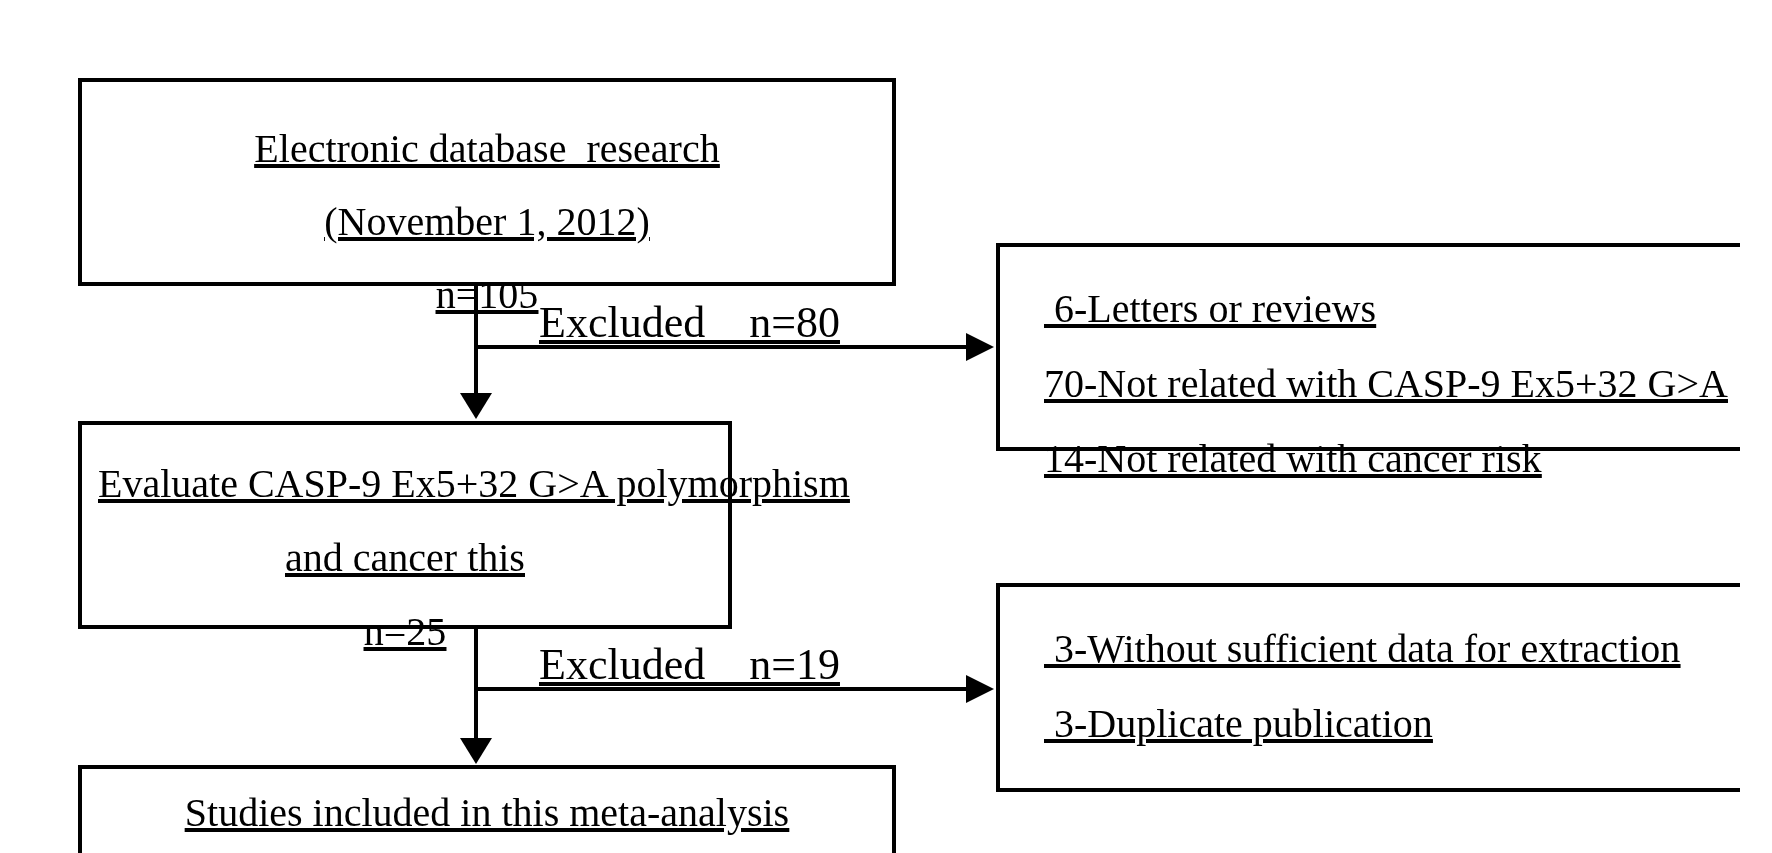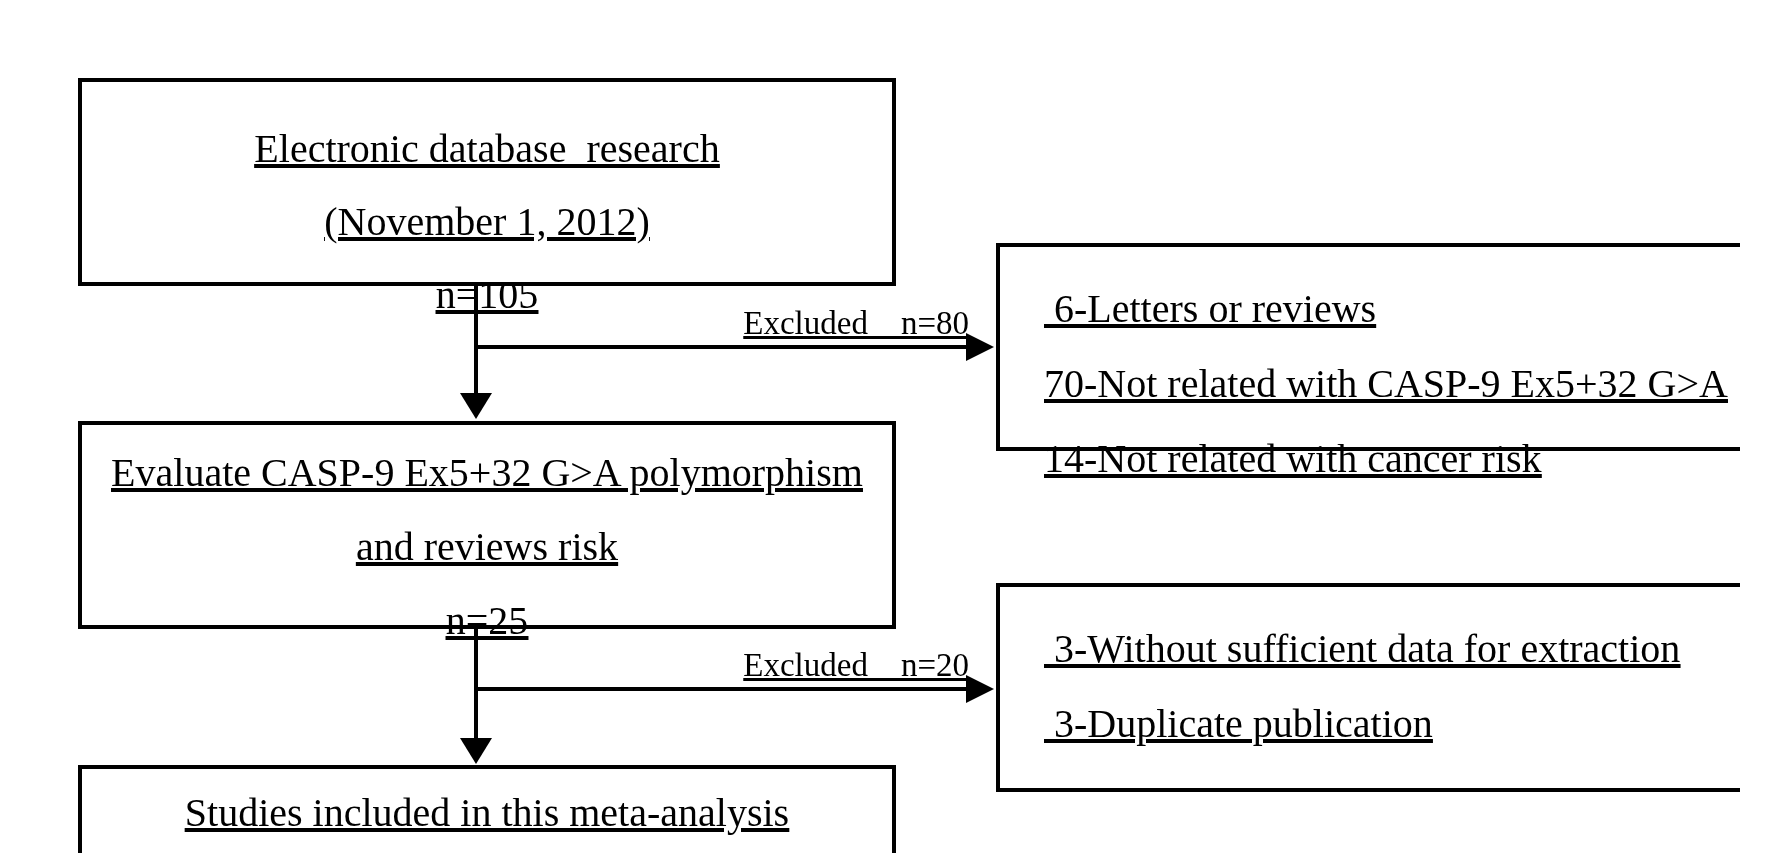--- a/index.html
+++ b/index.html
@@ -19,21 +19,21 @@
     background: #ffffff;
   }
   .fbox .line {
     display: block;
     white-space: pre;
     font-size: 40px;
   }
   .center-box .line { text-align: center; }
   .box-search    { left: 14px;  top: 14px;  width: 818px; height: 208px; padding-top: 22px; }
   .box-search .line   { line-height: 57px; }
-  .box-evaluate  { left: 14px;  top: 357px; width: 818px; height: 208px; padding-top: 3px; }
+  .box-evaluate  { left: 14px;  top: 357px; width: 654px; height: 208px; padding-top: 14px; }
   .box-evaluate .line { line-height: 58px; }
   .box-included  { left: 14px;  top: 701px; width: 818px; height: 135px; }
   .box-included .line { line-height: 56px; }
   .box-excl1     { left: 932px; top: 179px; width: 815px; height: 208px; padding: 16px 10px 0 28px; }
   .box-excl2     { left: 932px; top: 519px; width: 815px; height: 209px; padding: 16px 10px 0 28px; }
   .box-excl1 .line, .box-excl2 .line { line-height: 59px; text-align: left; }
 
   .vline, .hline { position: absolute; background: #000000; }
   .vline { width: 4px; }
   .hline { height: 4px; }
@@ -56,41 +56,41 @@
     border-left: 28px solid #000000;
   }
   .head-right-1 { left: 902px; top: 269px; }
   .head-right-2 { left: 902px; top: 611px; }
 
   .excl-label {
     position: absolute;
     width: 430px;
     height: 44px;
     line-height: 44px;
-    font-size: 33px;
-    text-align: right;
+    font-size: 44px;
+    text-align: left;
     white-space: pre;
   }
   .excl-label-1 { left: 475px; top: 237px; }
   .excl-label-2 { left: 475px; top: 579px; }
 </style>
 </head>
 <body>
 
 <div class="canvas">
 
   <div class="fbox center-box box-search">
     <span class="line">Electronic database  research</span>
     <span class="line">(November 1, 2012)</span>
     <span class="line">n=105</span>
   </div>
 
   <div class="fbox center-box box-evaluate">
     <span class="line">Evaluate CASP-9 Ex5+32 G&gt;A polymorphism</span>
-    <span class="line">and reviews risk</span>
+    <span class="line">and cancer this</span>
     <span class="line">n=25</span>
   </div>
 
   <div class="fbox center-box box-included">
     <span class="line">Studies included in this meta-analysis</span>
     <span class="line">n=7</span>
   </div>
 
   <div class="fbox box-excl1">
     <span class="line"> 6-Letters or reviews</span>
@@ -108,15 +108,15 @@
 
   <div class="hline hline-1"></div>
   <div class="head head-right head-right-1"></div>
   <div class="excl-label excl-label-1">Excluded    n=80</div>
 
   <div class="vline vline-2"></div>
   <div class="head head-down head-down-2"></div>
 
   <div class="hline hline-2"></div>
   <div class="head head-right head-right-2"></div>
-  <div class="excl-label excl-label-2">Excluded    n=20</div>
+  <div class="excl-label excl-label-2">Excluded    n=19</div>
 
 </div>
 
 </body></html>

